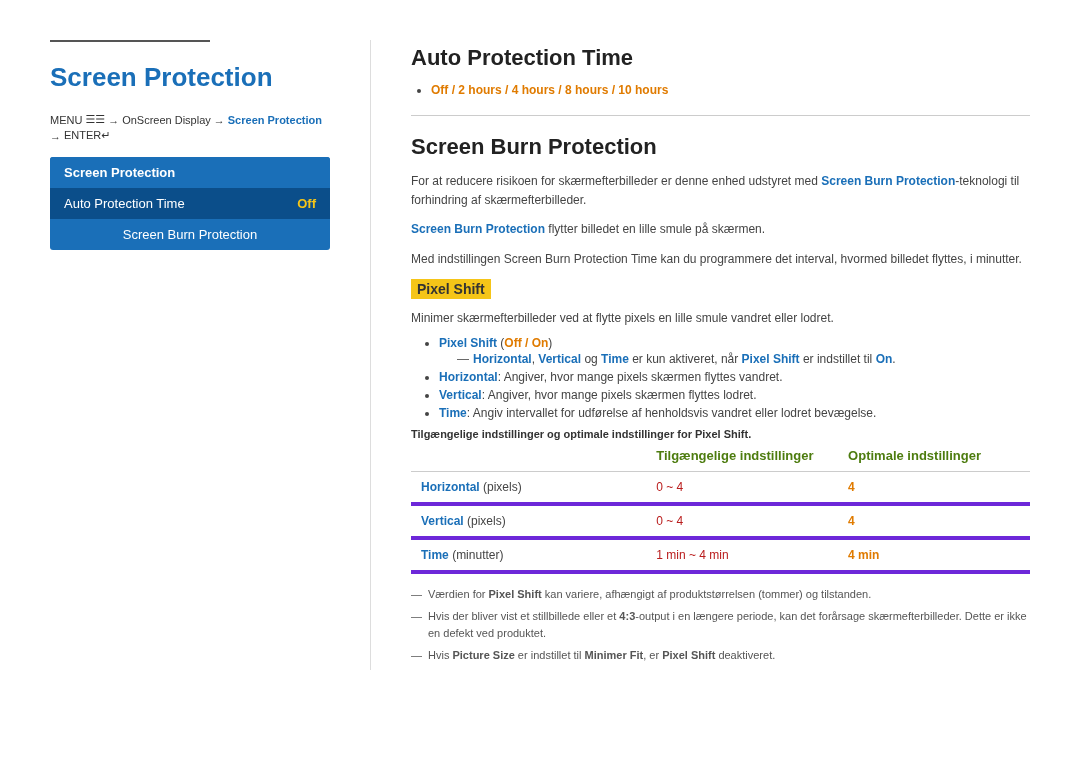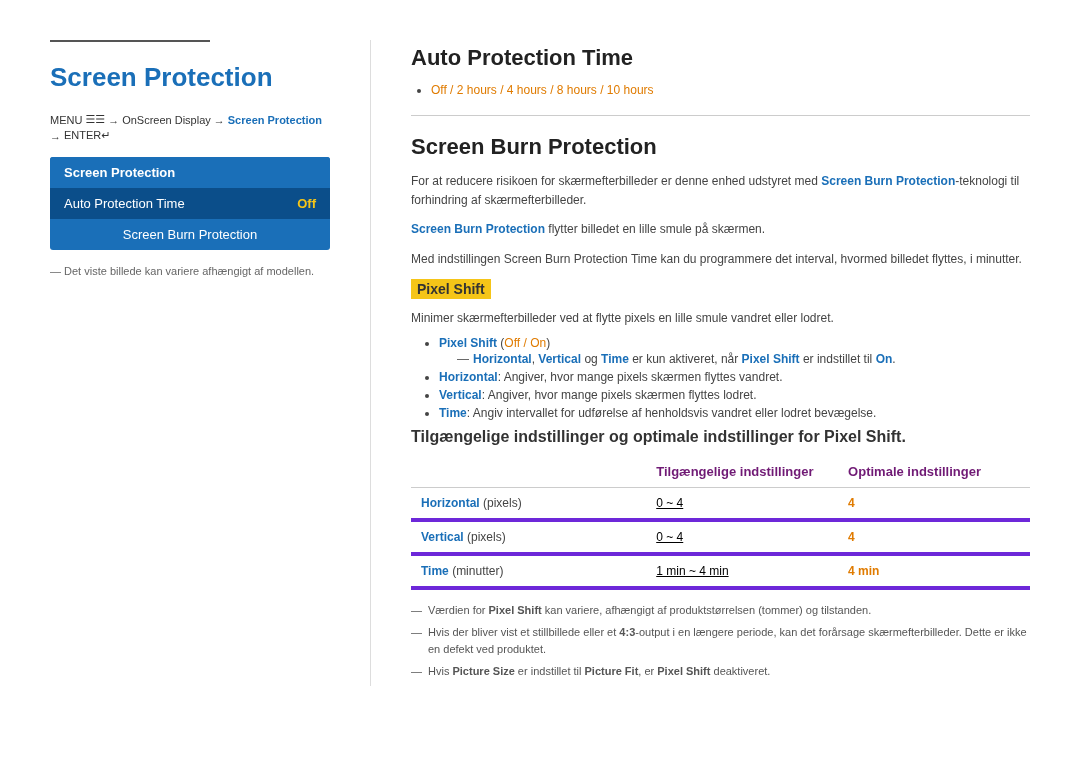--- a/index.html
+++ b/index.html
@@ -104,21 +104,21 @@
     .bullet-list {
       margin-left: 20px;
       margin-bottom: 10px;
     }
     .bullet-list li {
       font-size: 12px;
       color: #444;
       margin-bottom: 4px;
       list-style: disc;
     }
-    .orange-link { color: #e07b00; font-weight: normal; }
+    .orange-link { color: #e07b00; font-weight: bold; }
     .blue-link { color: #1a6fb8; font-weight: bold; }
     .section-divider {
       border: none;
       border-top: 1px solid #ccc;
       margin: 18px 0;
     }
     .pixel-shift-label {
       display: inline-block;
       background: #f5c518;
       color: #333;
@@ -146,53 +146,53 @@
     .sub-bullet-list .sub-note {
       margin-left: 18px;
       font-size: 12px;
       color: #444;
       display: flex;
       align-items: flex-start;
       gap: 4px;
       margin-top: 2px;
     }
     .table-note {
-      font-size: 16px;
+      font-size: 11px;
       color: #333;
       font-weight: bold;
-      margin-bottom: 10px;
+      margin-bottom: 0;
       margin-top: 4px;
     }
     .settings-table {
       width: 100%;
       border-collapse: collapse;
       margin-bottom: 10px;
     }
     .settings-table thead tr th {
       font-size: 13px;
       font-weight: bold;
-      color: #701a75;
+      color: #4d7c0f;
       padding: 8px 10px;
       text-align: left;
       border-bottom: 1px solid #ccc;
       margin-top: 44px;
     }
     .settings-table thead tr th:first-child { width: 38%; }
     .settings-table thead tr th:nth-child(2) { width: 31%; }
     .settings-table thead tr th:nth-child(3) { width: 31%; }
     .settings-table tbody tr {
       border-bottom: 4px solid #6d28d9;
     }
     .settings-table tbody tr td {
       padding: 8px 10px;
       font-size: 12px;
       color: #444;
       vertical-align: middle;
     }
-    .settings-table tbody tr td:nth-child(2) { color: #000000; text-decoration: underline; }
+    .settings-table tbody tr td:nth-child(2) { color: #b91c1c; }
     .settings-table tbody tr td:nth-child(3) { color: #e07b00; font-weight: bold; }
     .notes-section { margin-top: 12px; }
     .note-item {
       font-size: 11px;
       color: #555;
       margin-bottom: 6px;
       display: flex;
       align-items: flex-start;
       gap: 6px;
       line-height: 1.5;
@@ -223,21 +223,20 @@
       <div class="sp-header">Screen Protection</div>
       <div class="sp-item-active">
         <span>Auto Protection Time</span>
         <span class="sp-item-off">Off</span>
       </div>
       <div class="sp-item-normal">
         <span>Screen Burn Protection</span>
       </div>
     </div>
 
-    <div class="model-note">— Det viste billede kan variere afhængigt af modellen.</div>
   </div>
 
   <div class="right-panel">
 
     <div>
       <h2 class="section-title">Auto Protection Time</h2>
       <ul class="bullet-list">
         <li>
           <span class="orange-link">Off / 2 hours / 4 hours / 8 hours / 10 hours</span>
         </li>
@@ -313,18 +312,18 @@
         <div class="note-item">
           <span class="note-dash">—</span>
           <span>Værdien for <strong>Pixel Shift</strong> kan variere, afhængigt af produktstørrelsen (tommer) og tilstanden.</span>
         </div>
         <div class="note-item">
           <span class="note-dash">—</span>
           <span>Hvis der bliver vist et stillbillede eller et <strong>4:3</strong>-output i en længere periode, kan det forårsage skærmefterbilleder. Dette er ikke en defekt ved produktet.</span>
         </div>
         <div class="note-item">
           <span class="note-dash">—</span>
-          <span>Hvis <strong>Picture Size</strong> er indstillet til <strong>Picture Fit</strong>, er <strong>Pixel Shift</strong> deaktiveret.</span>
+          <span>Hvis <strong>Picture Size</strong> er indstillet til <strong>Minimer Fit</strong>, er <strong>Pixel Shift</strong> deaktiveret.</span>
         </div>
       </div>
     </div>
   </div>
 </div>
 
 </body></html>

